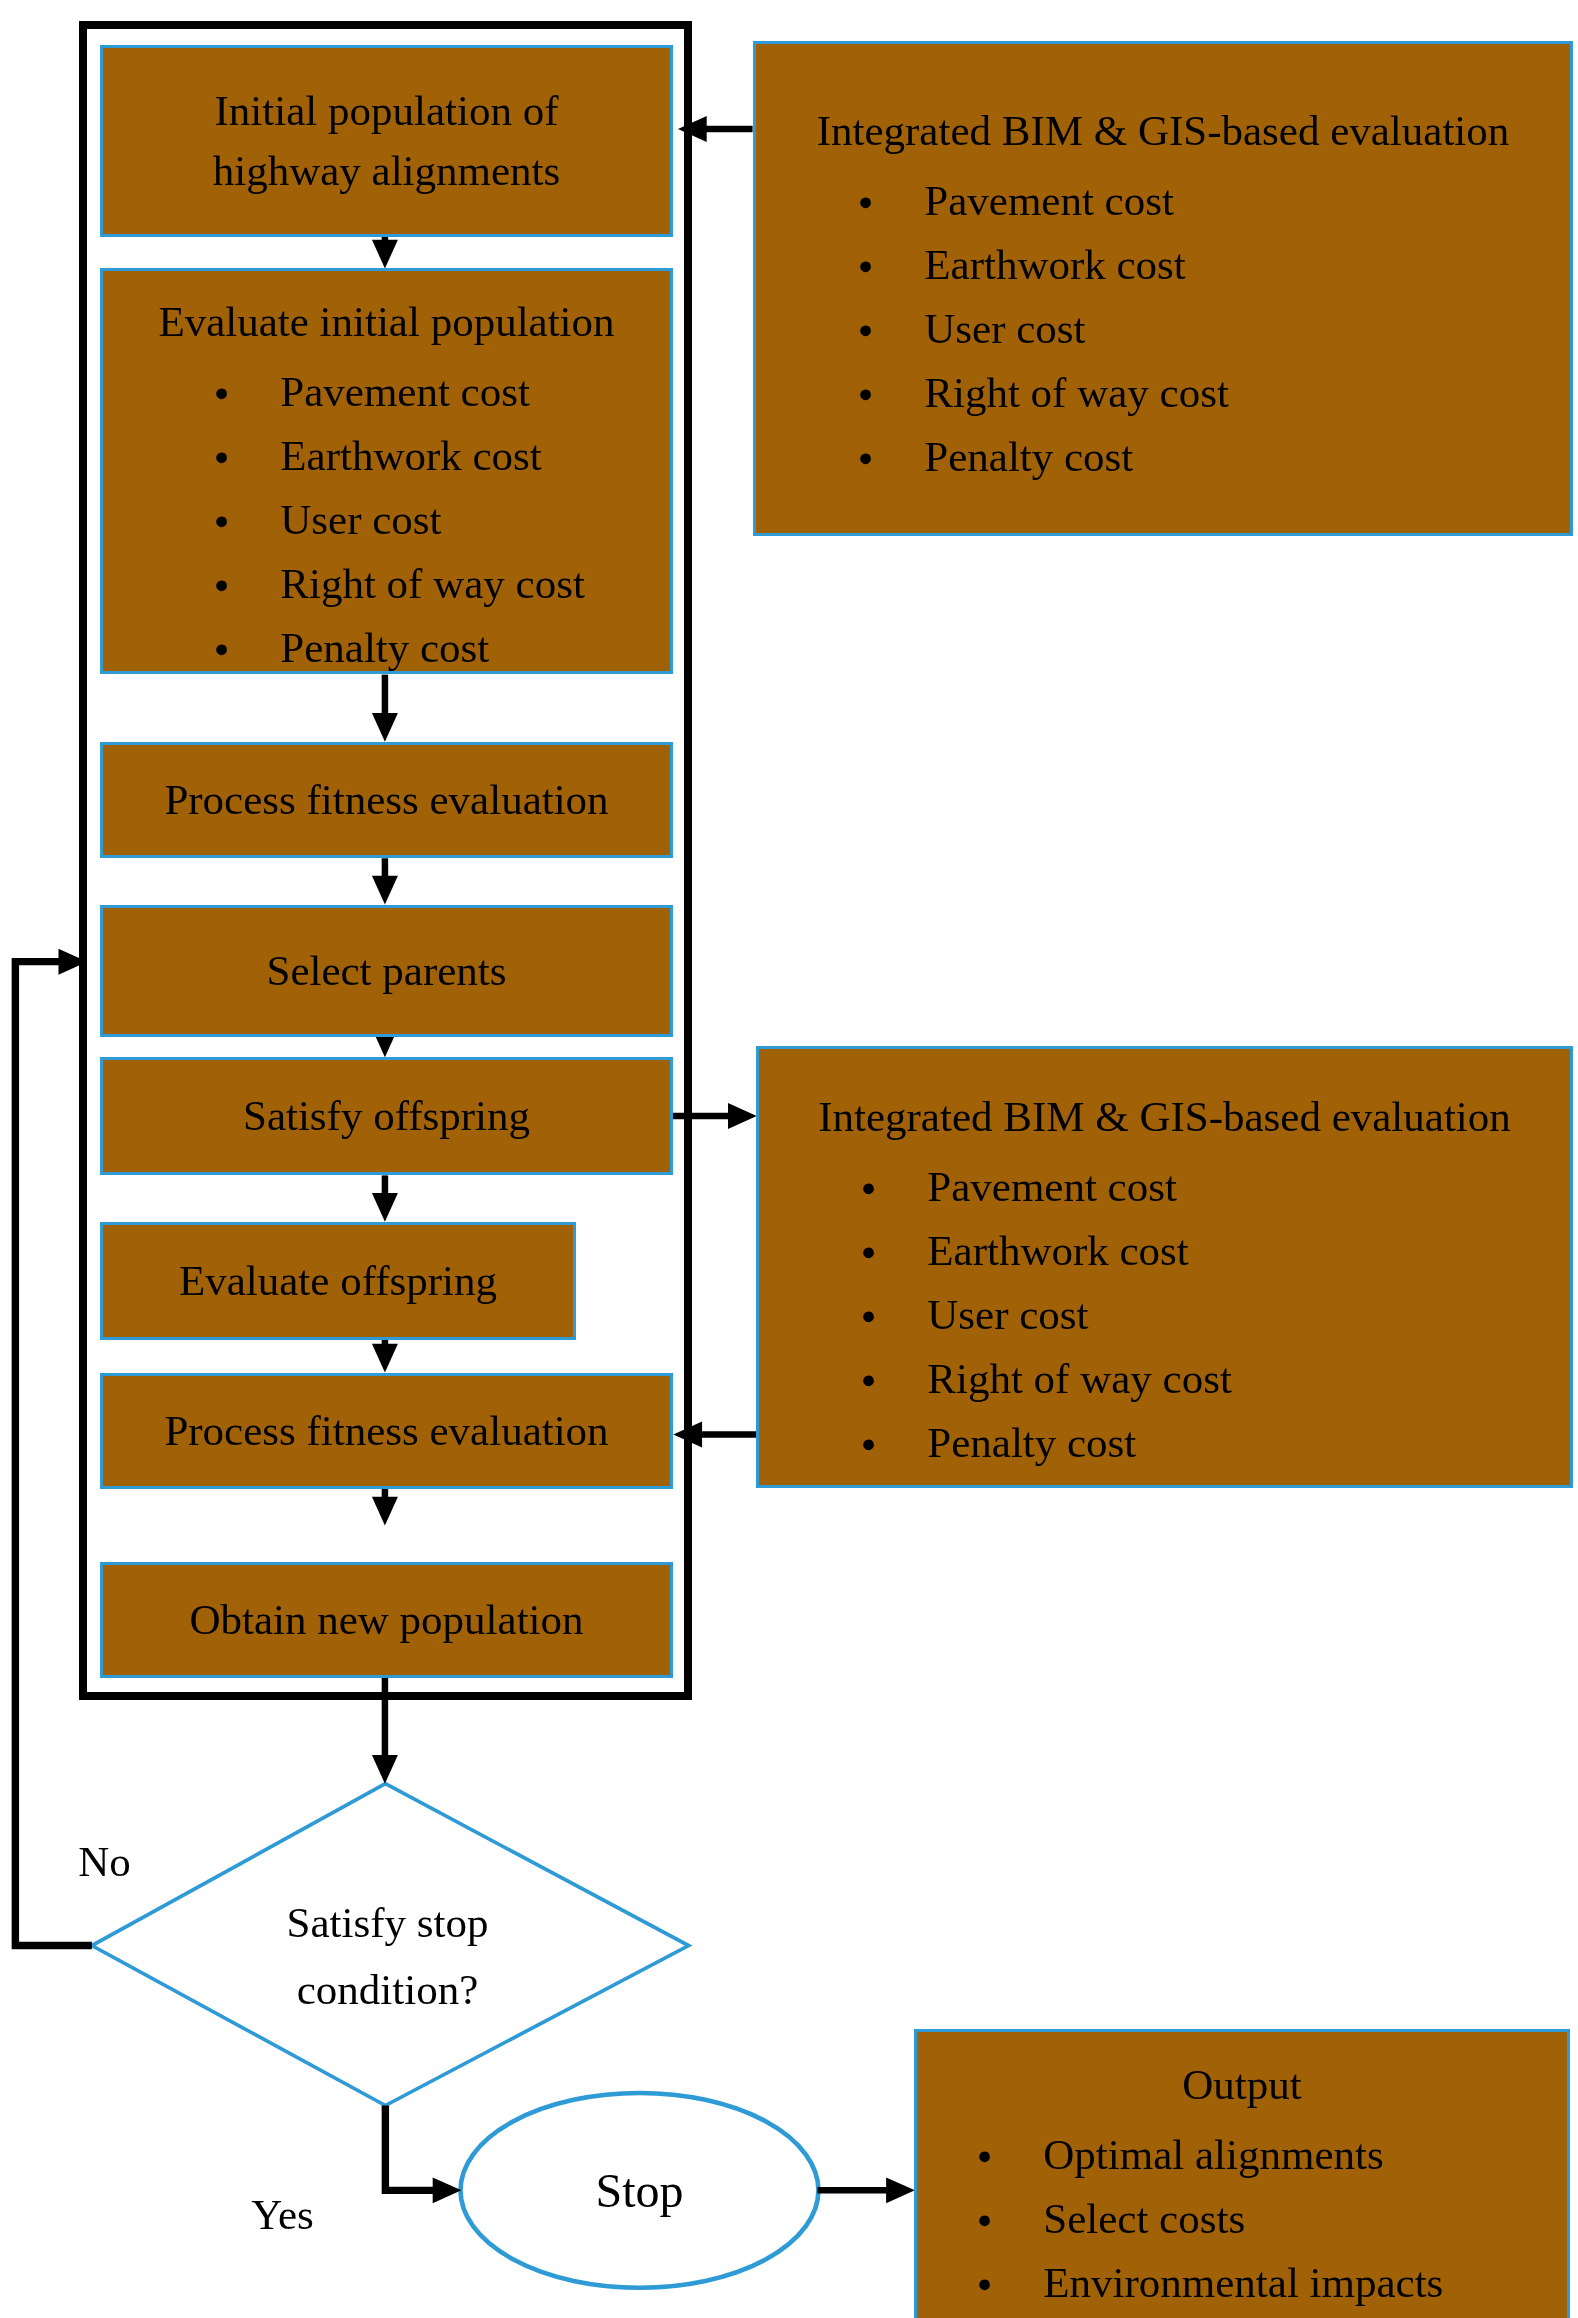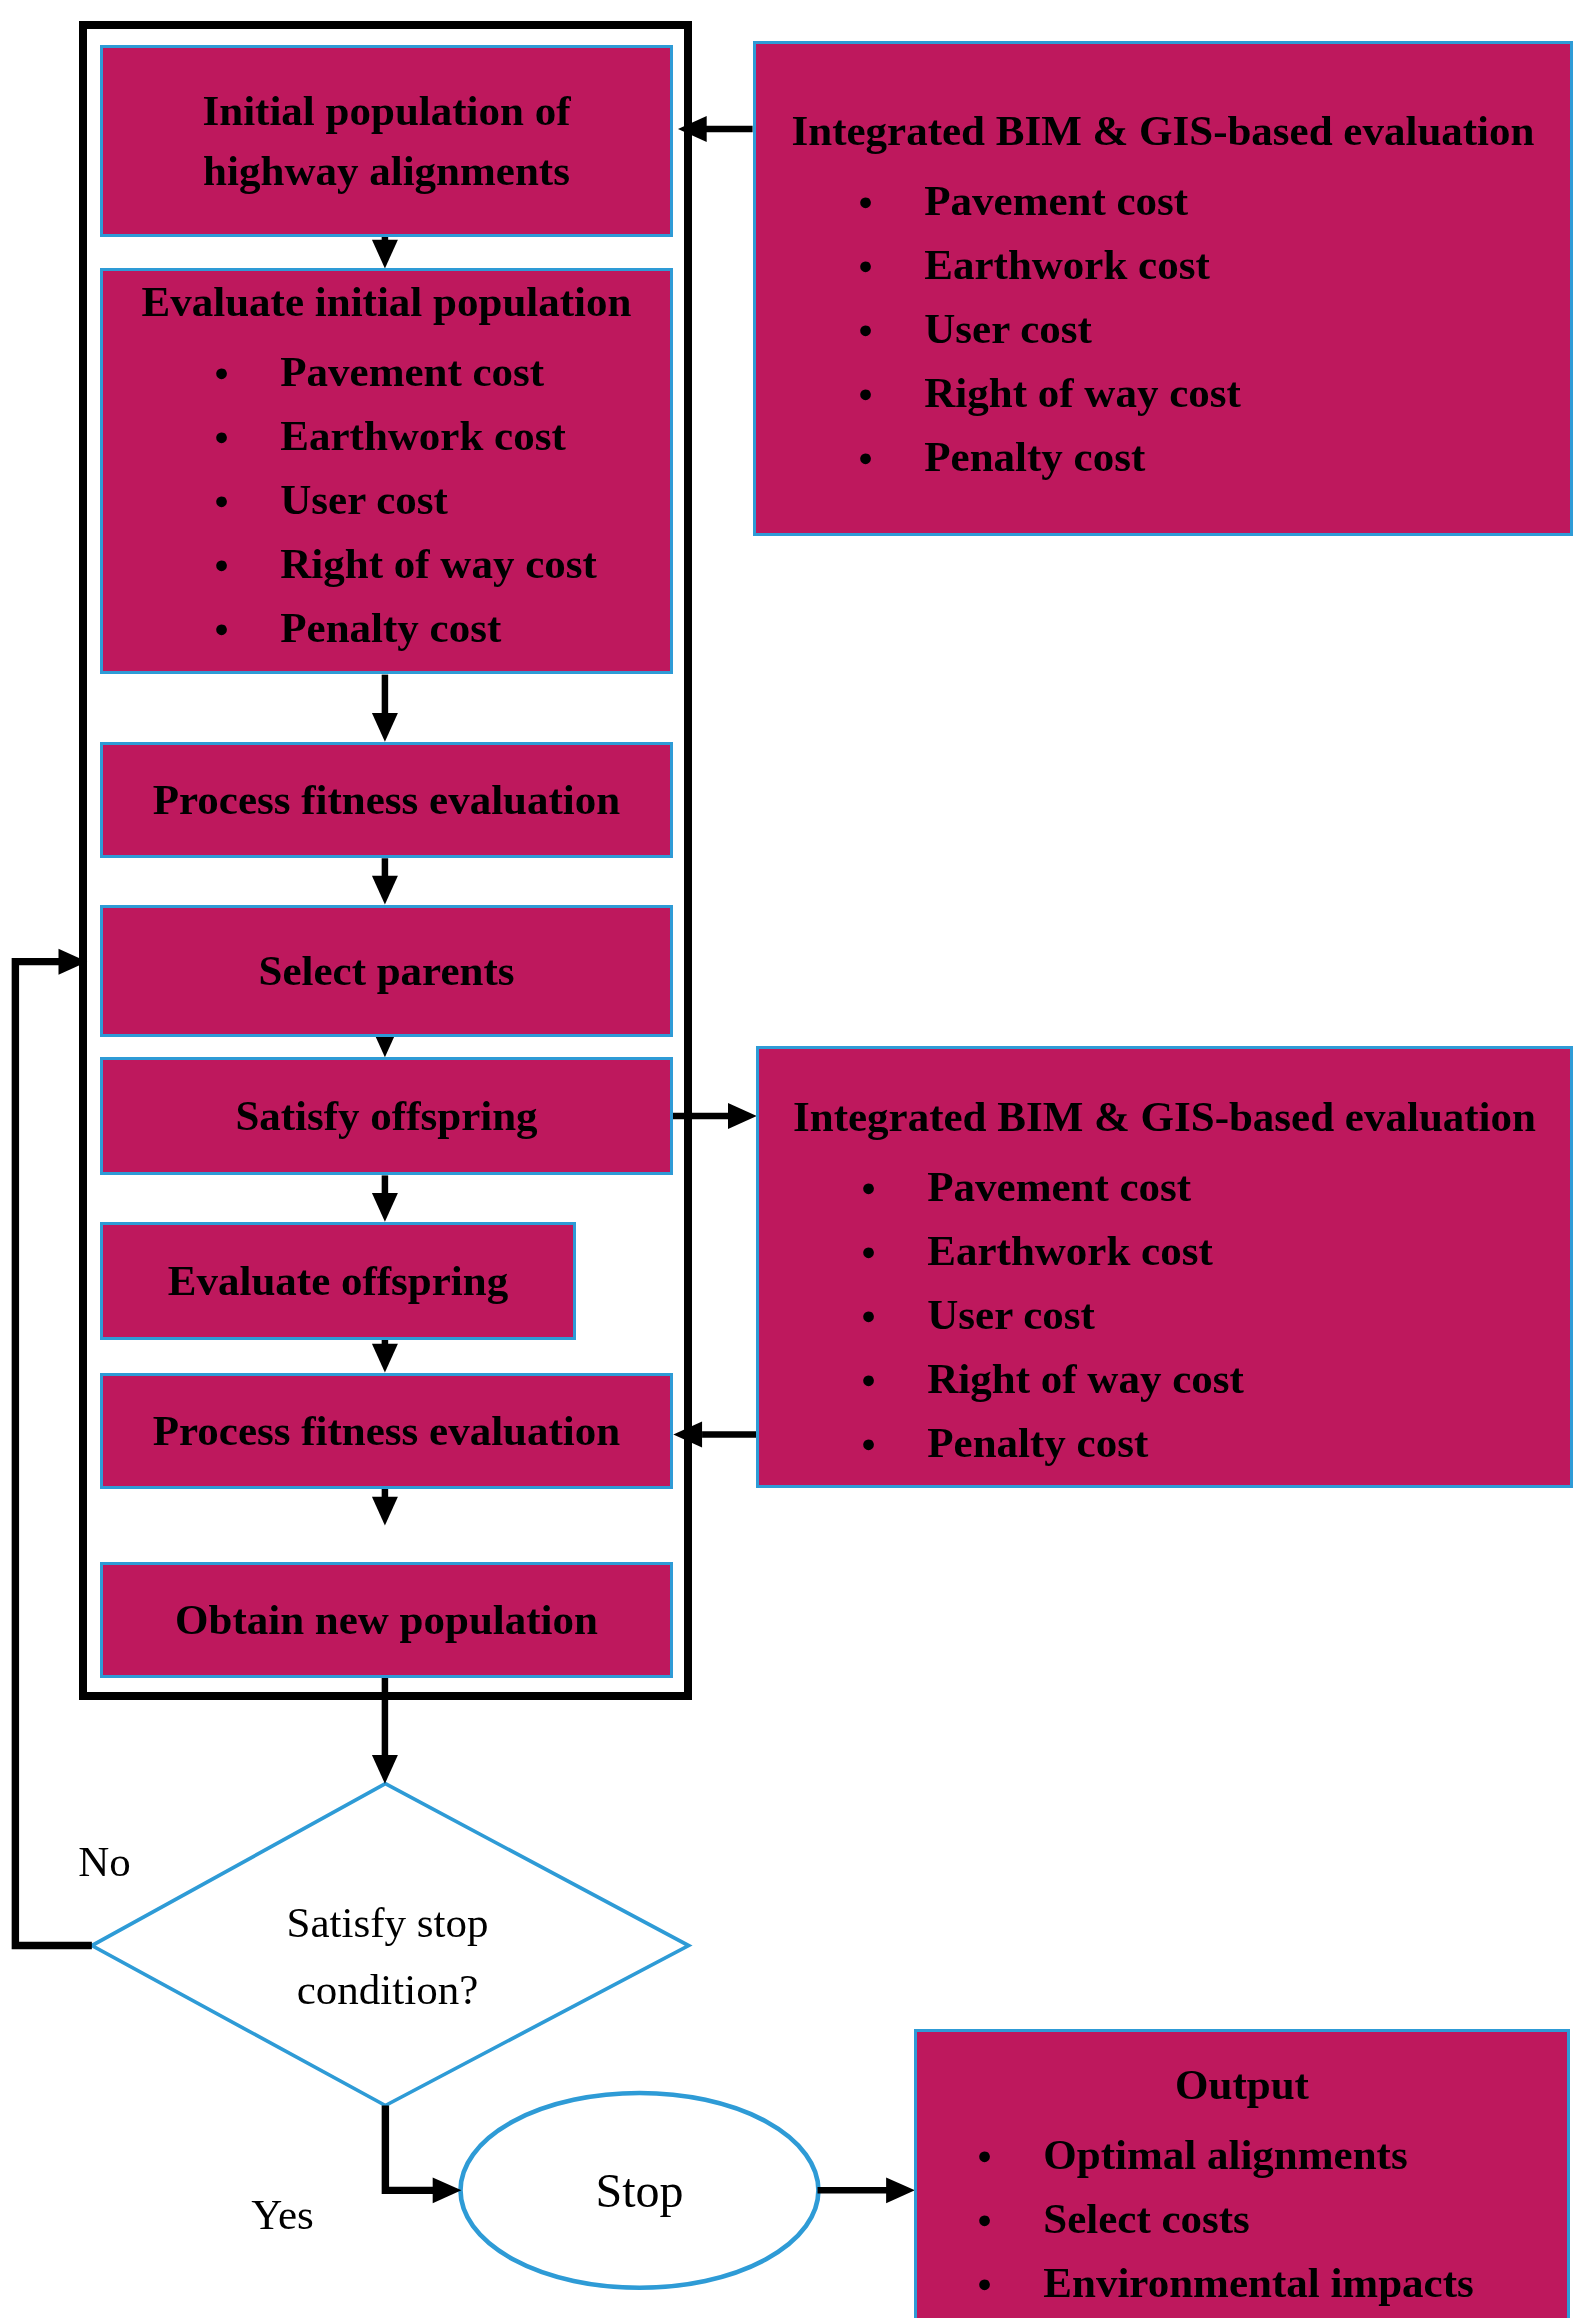--- a/index.html
+++ b/index.html
@@ -8,40 +8,40 @@
     font-family:"Liberation Serif","DejaVu Serif",serif; color:#000000;
   }
   #stage { position:absolute; left:0; top:0; width:1578px; height:2361px; }
   svg.layer { position:absolute; left:0; top:0; }
 
   .outer-frame {
     position:absolute; left:79px; top:21px; width:613px; height:1679px;
     border:8.3px solid #000000; box-sizing:border-box; background:transparent;
   }
   .bluebox {
-    position:absolute; border:3.7px solid #2E9BD6; background:#be185d;
-    box-sizing:border-box; font-size:43px; line-height:1.4;font-weight:bold;
+    position:absolute; border:3.7px solid #2E9BD6; background:#a16207;
+    box-sizing:border-box; font-size:43px; line-height:1.4;
   }
   .cbox { display:flex; align-items:center; justify-content:center; text-align:center; }
   .cbox .inner { width:92%; }
 
   .box-title { text-align:center; line-height:62px; white-space:nowrap; }
   ul.blist { list-style:none; margin:7px; padding:0; }
   ul.blist li { display:flex; align-items:center; height:64px; white-space:nowrap; }
   ul.blist li::before {
     content:"\25CF"; font-size:25px; width:21.3px; flex:none; margin-right:45px;
     color:#000;
   }
 
   .lbl { position:absolute; display:flex; align-items:center; justify-content:center;
          text-align:center; font-size:43px; }
 
   
   #box-initial-population   { left:100px; top:45px;   width:573px; height:192px; }
-  #box-evaluate-initial     { left:100px; top:268px;  width:573px; height:406px; }
+  #box-evaluate-initial     { left:100px; top:268px;  width:573px; height:406px; padding-top:20px; }
   #box-process-fitness-1    { left:100px; top:742px; width:573px; height:116px; }
   #box-select-parents       { left:100px; top:905px; width:573px; height:132px; }
   #box-generate-offspring   { left:100px; top:1057px; width:573px; height:118px; }
   #box-evaluate-offspring   { left:100px; top:1222px; width:476px; height:118px; }
   #box-process-fitness-2    { left:100px; top:1373px; width:573px; height:116px; }
   #box-obtain-new-population{ left:100px; top:1526px; width:573px; height:116px;margin-top:36px; }
 
   #box-evaluate-initial ul.blist { padding-left:104px; }
 
   #box-bim-gis-top { left:753px; top:41px;   width:820px; height:495px; padding-top:56px; }

